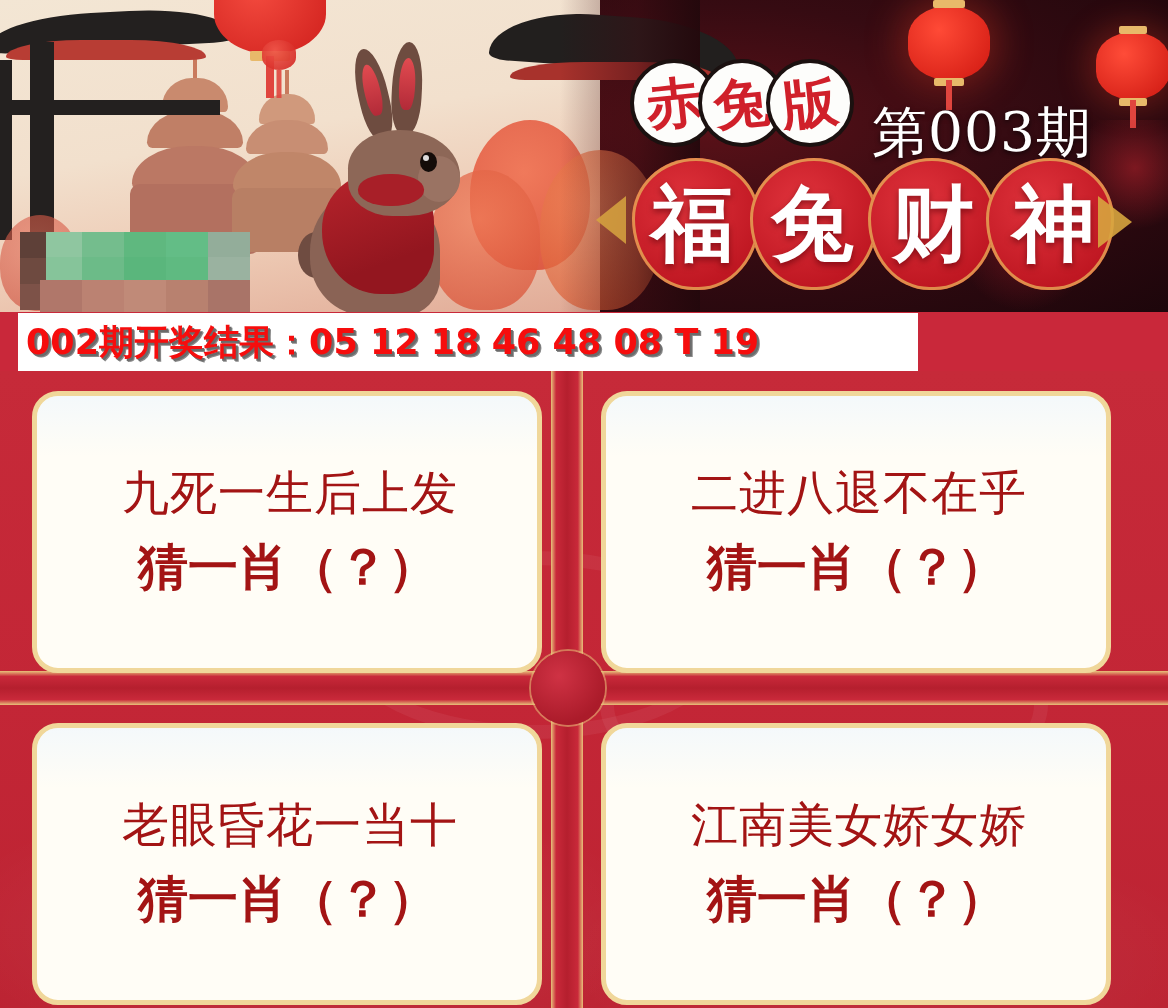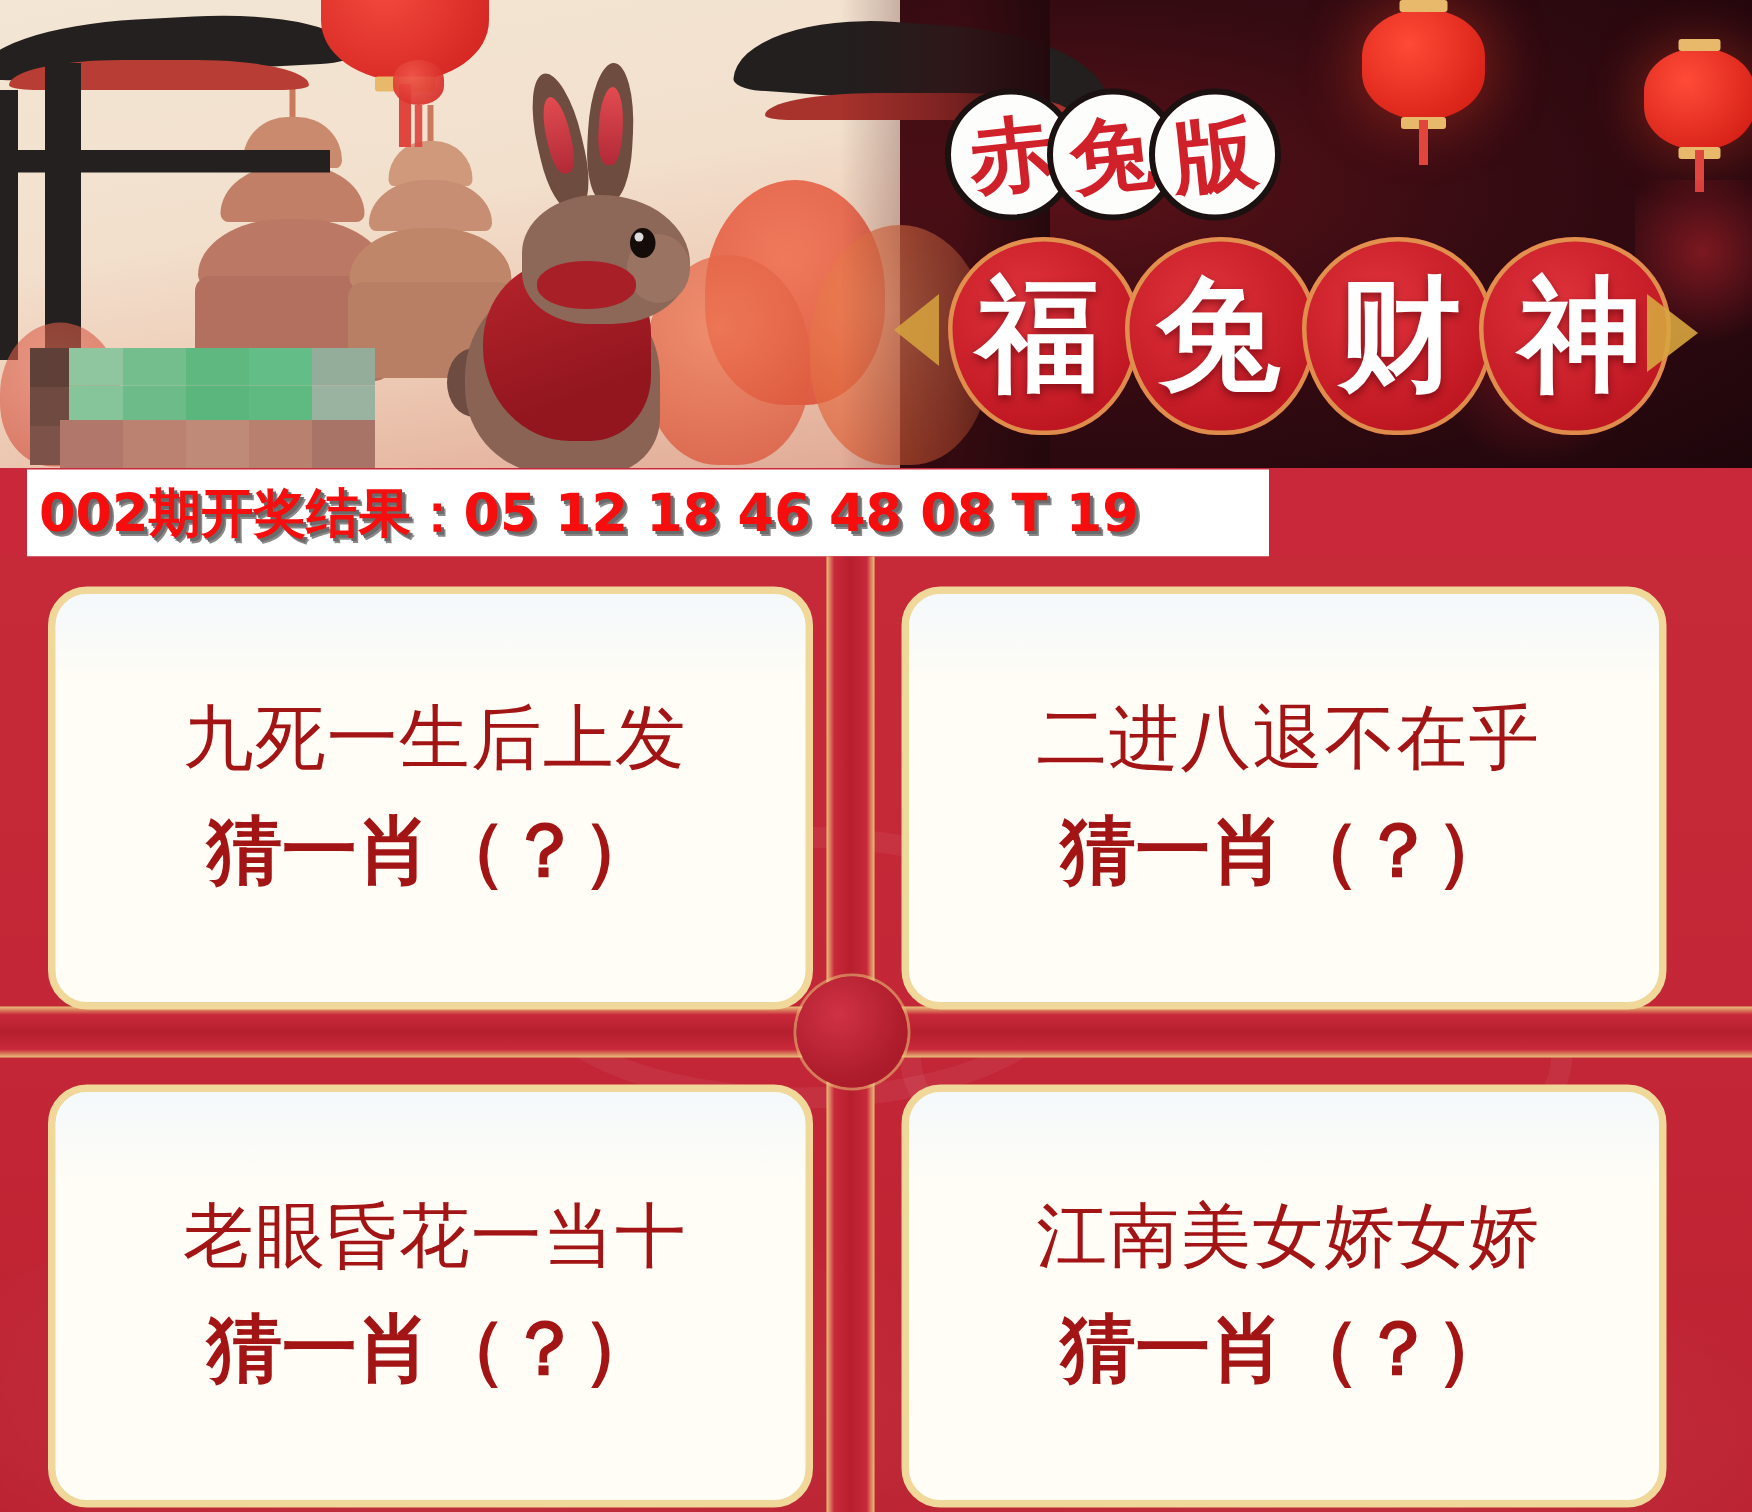--- a/index.html
+++ b/index.html
@@ -56,21 +56,21 @@
   .r-cape{position:absolute;left:22px;top:128px;width:112px;height:120px;
       background:linear-gradient(160deg,#b7242c 0%,#93161f 70%);
       border-radius:46% 40% 36% 52%;}
   .r-collar{position:absolute;left:58px;top:128px;width:66px;height:32px;background:#a81f28;border-radius:48%;}
 
   
   .mosaic{position:absolute;display:grid;}
   .mosaic div{width:100%;height:100%;}
 
   
-  .result-strip{position:absolute;left:18px;top:313px;width:828px;height:58px;background:#ffffff;
+  .result-strip{position:absolute;left:18px;top:313px;width:900px;height:58px;background:#ffffff;
      display:flex;align-items:center;text-align:right;}
   .result-text{font-family:"DejaVu Sans","Liberation Sans",sans-serif;font-weight:bold;font-size:35px;
      color:#f60d0d;white-space:nowrap;padding-left:8px;letter-spacing:0px;
      text-shadow:2px 2px 0 #6b6b6b, 3px 3px 0 rgba(40,40,40,.55);}
 
   
   .content{position:absolute;left:0;top:371px;width:1168px;height:637px;
      background:
        radial-gradient(ellipse 520px 200px at 300px 560px, rgba(255,255,255,.09), rgba(255,255,255,0) 70%),
        radial-gradient(ellipse 480px 180px at 880px 590px, rgba(255,255,255,.07), rgba(255,255,255,0) 70%),
@@ -228,20 +228,21 @@
           <span>赤</span>
         </div>
       <div class="circ">
           <span>兔</span>
         </div>
       <div class="circ">
           <span>版</span>
         </div>
     </div>
 
+    <div class="issue-no">第003期</div>
 
     <div class="plaque">
       <div class="lobe" style="left:0px;"></div>
       <div class="lobe" style="left:118px;"></div>
       <div class="lobe" style="left:236px;"></div>
       <div class="lobe" style="left:354px;"></div>
       <div class="maintitle">
         <span>福</span>
         <span>兔</span>
         <span>财</span>

